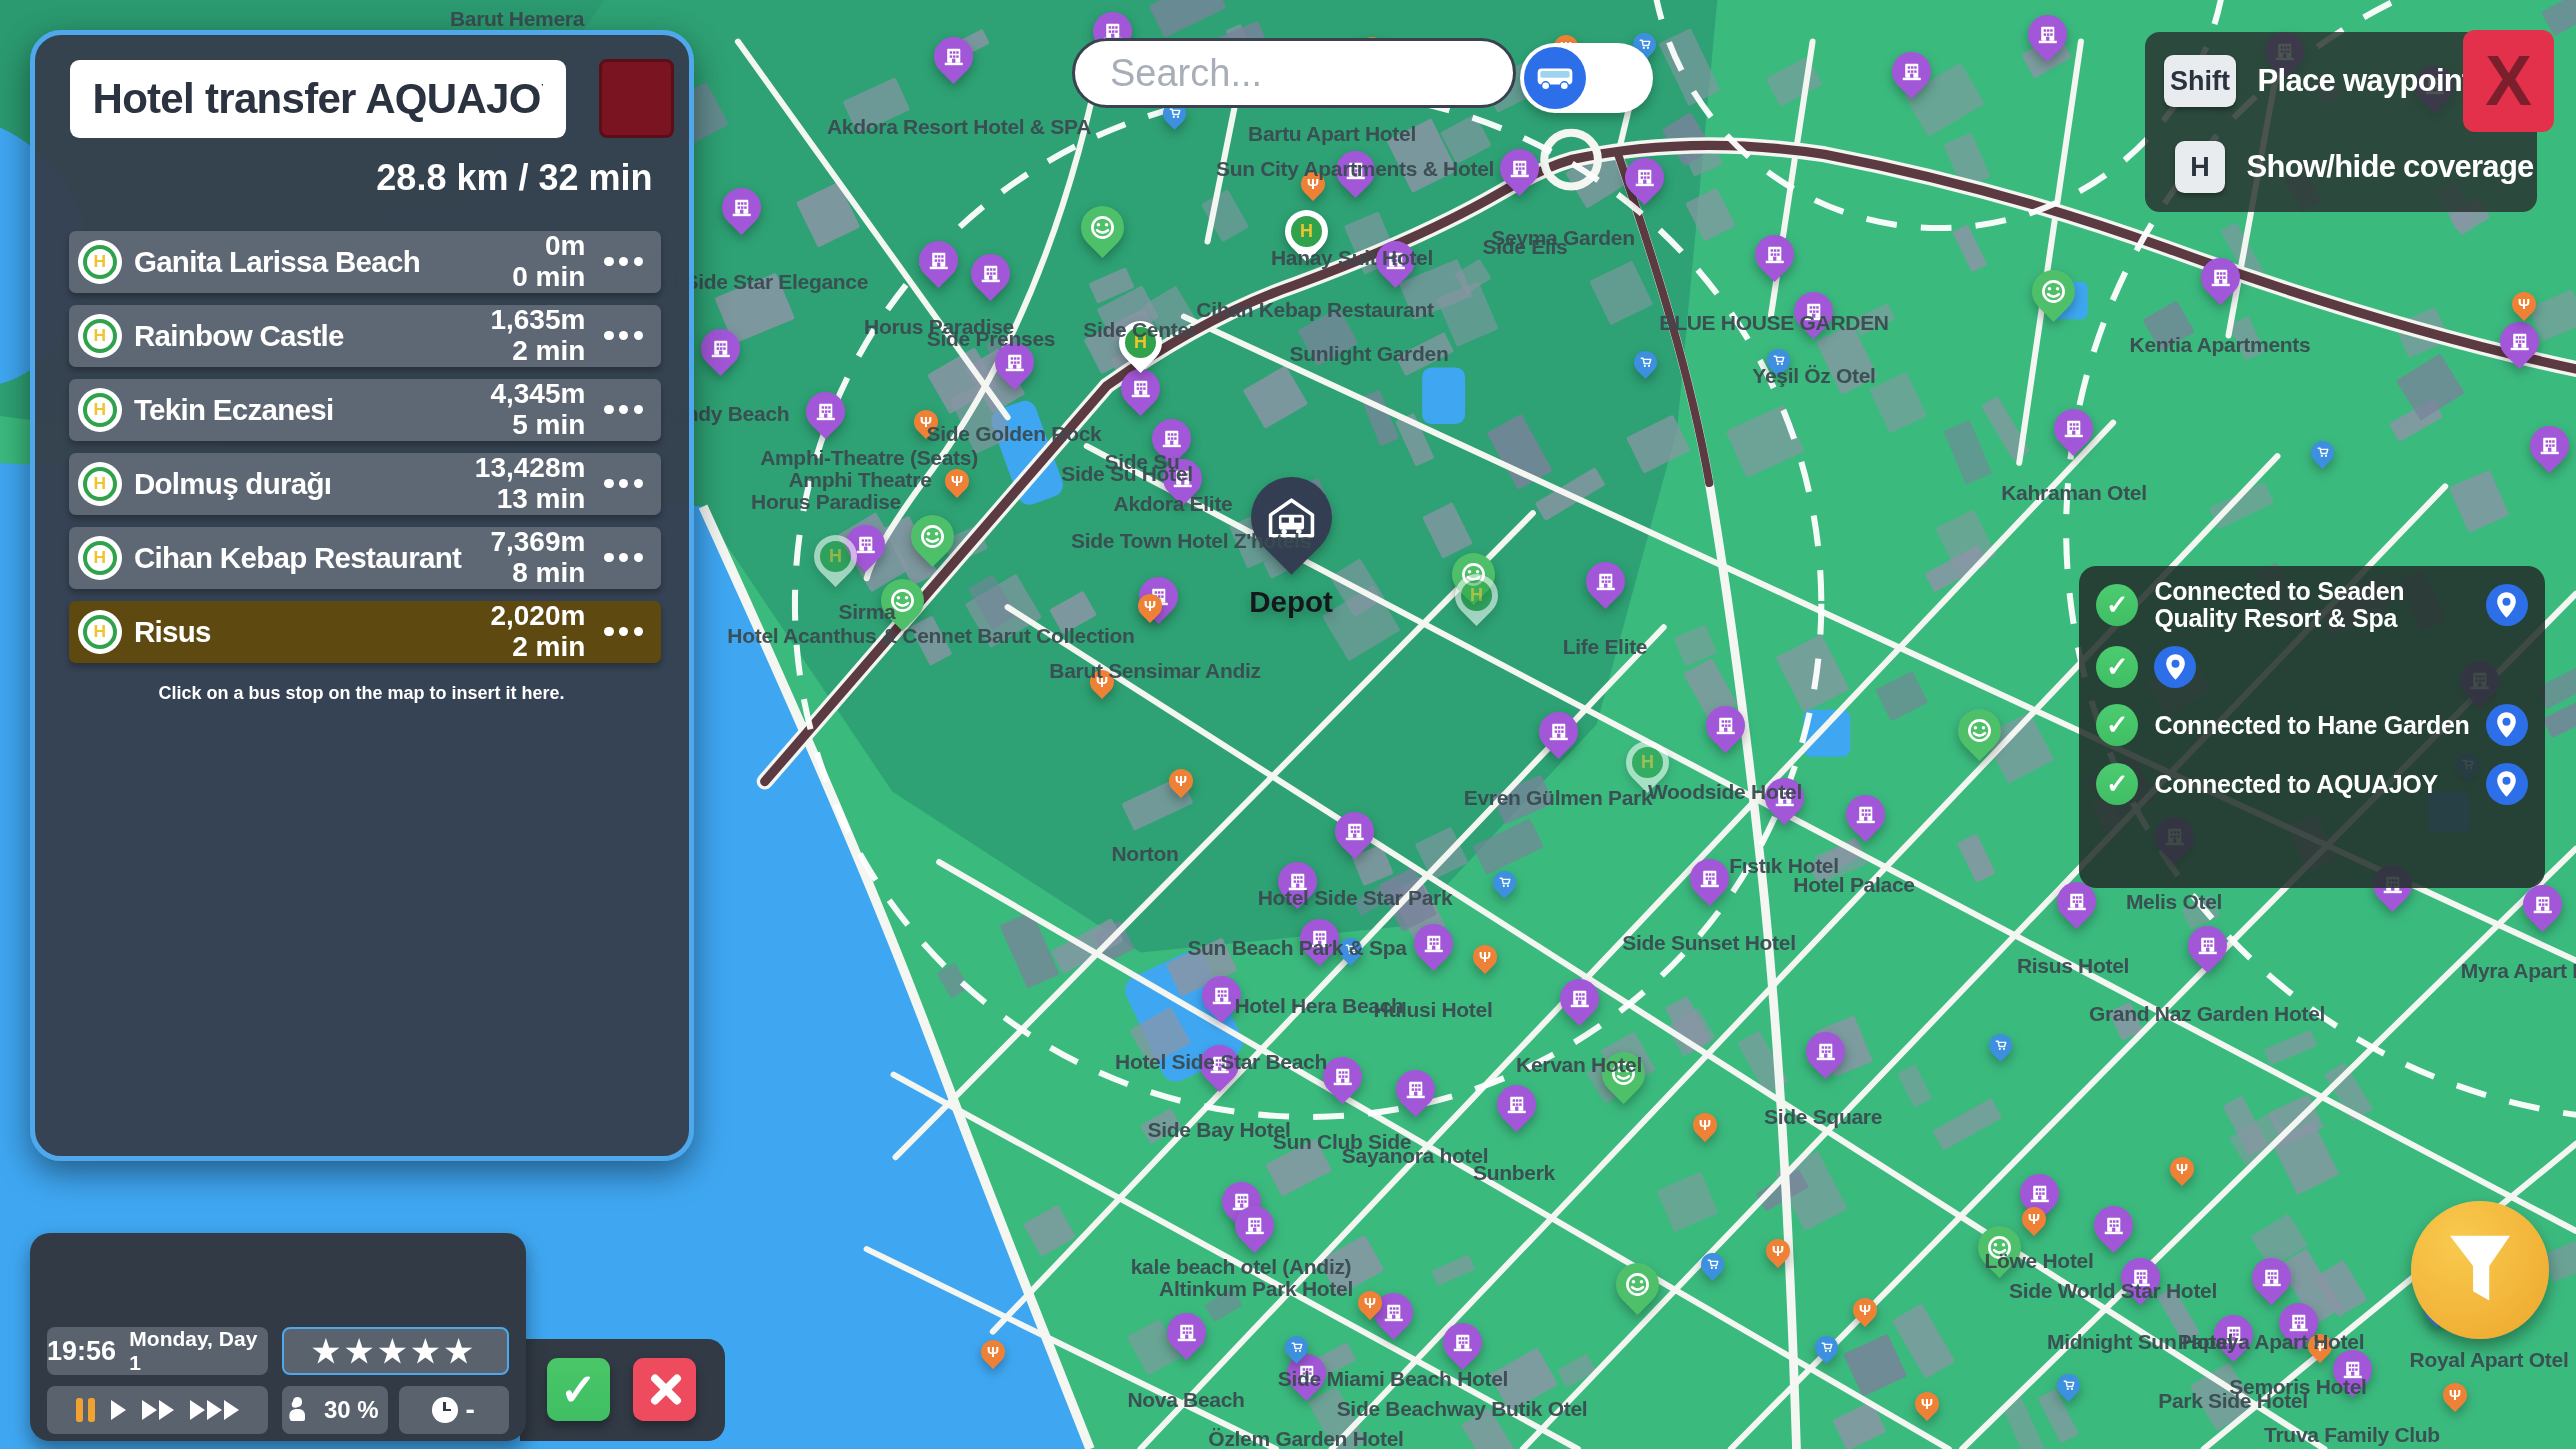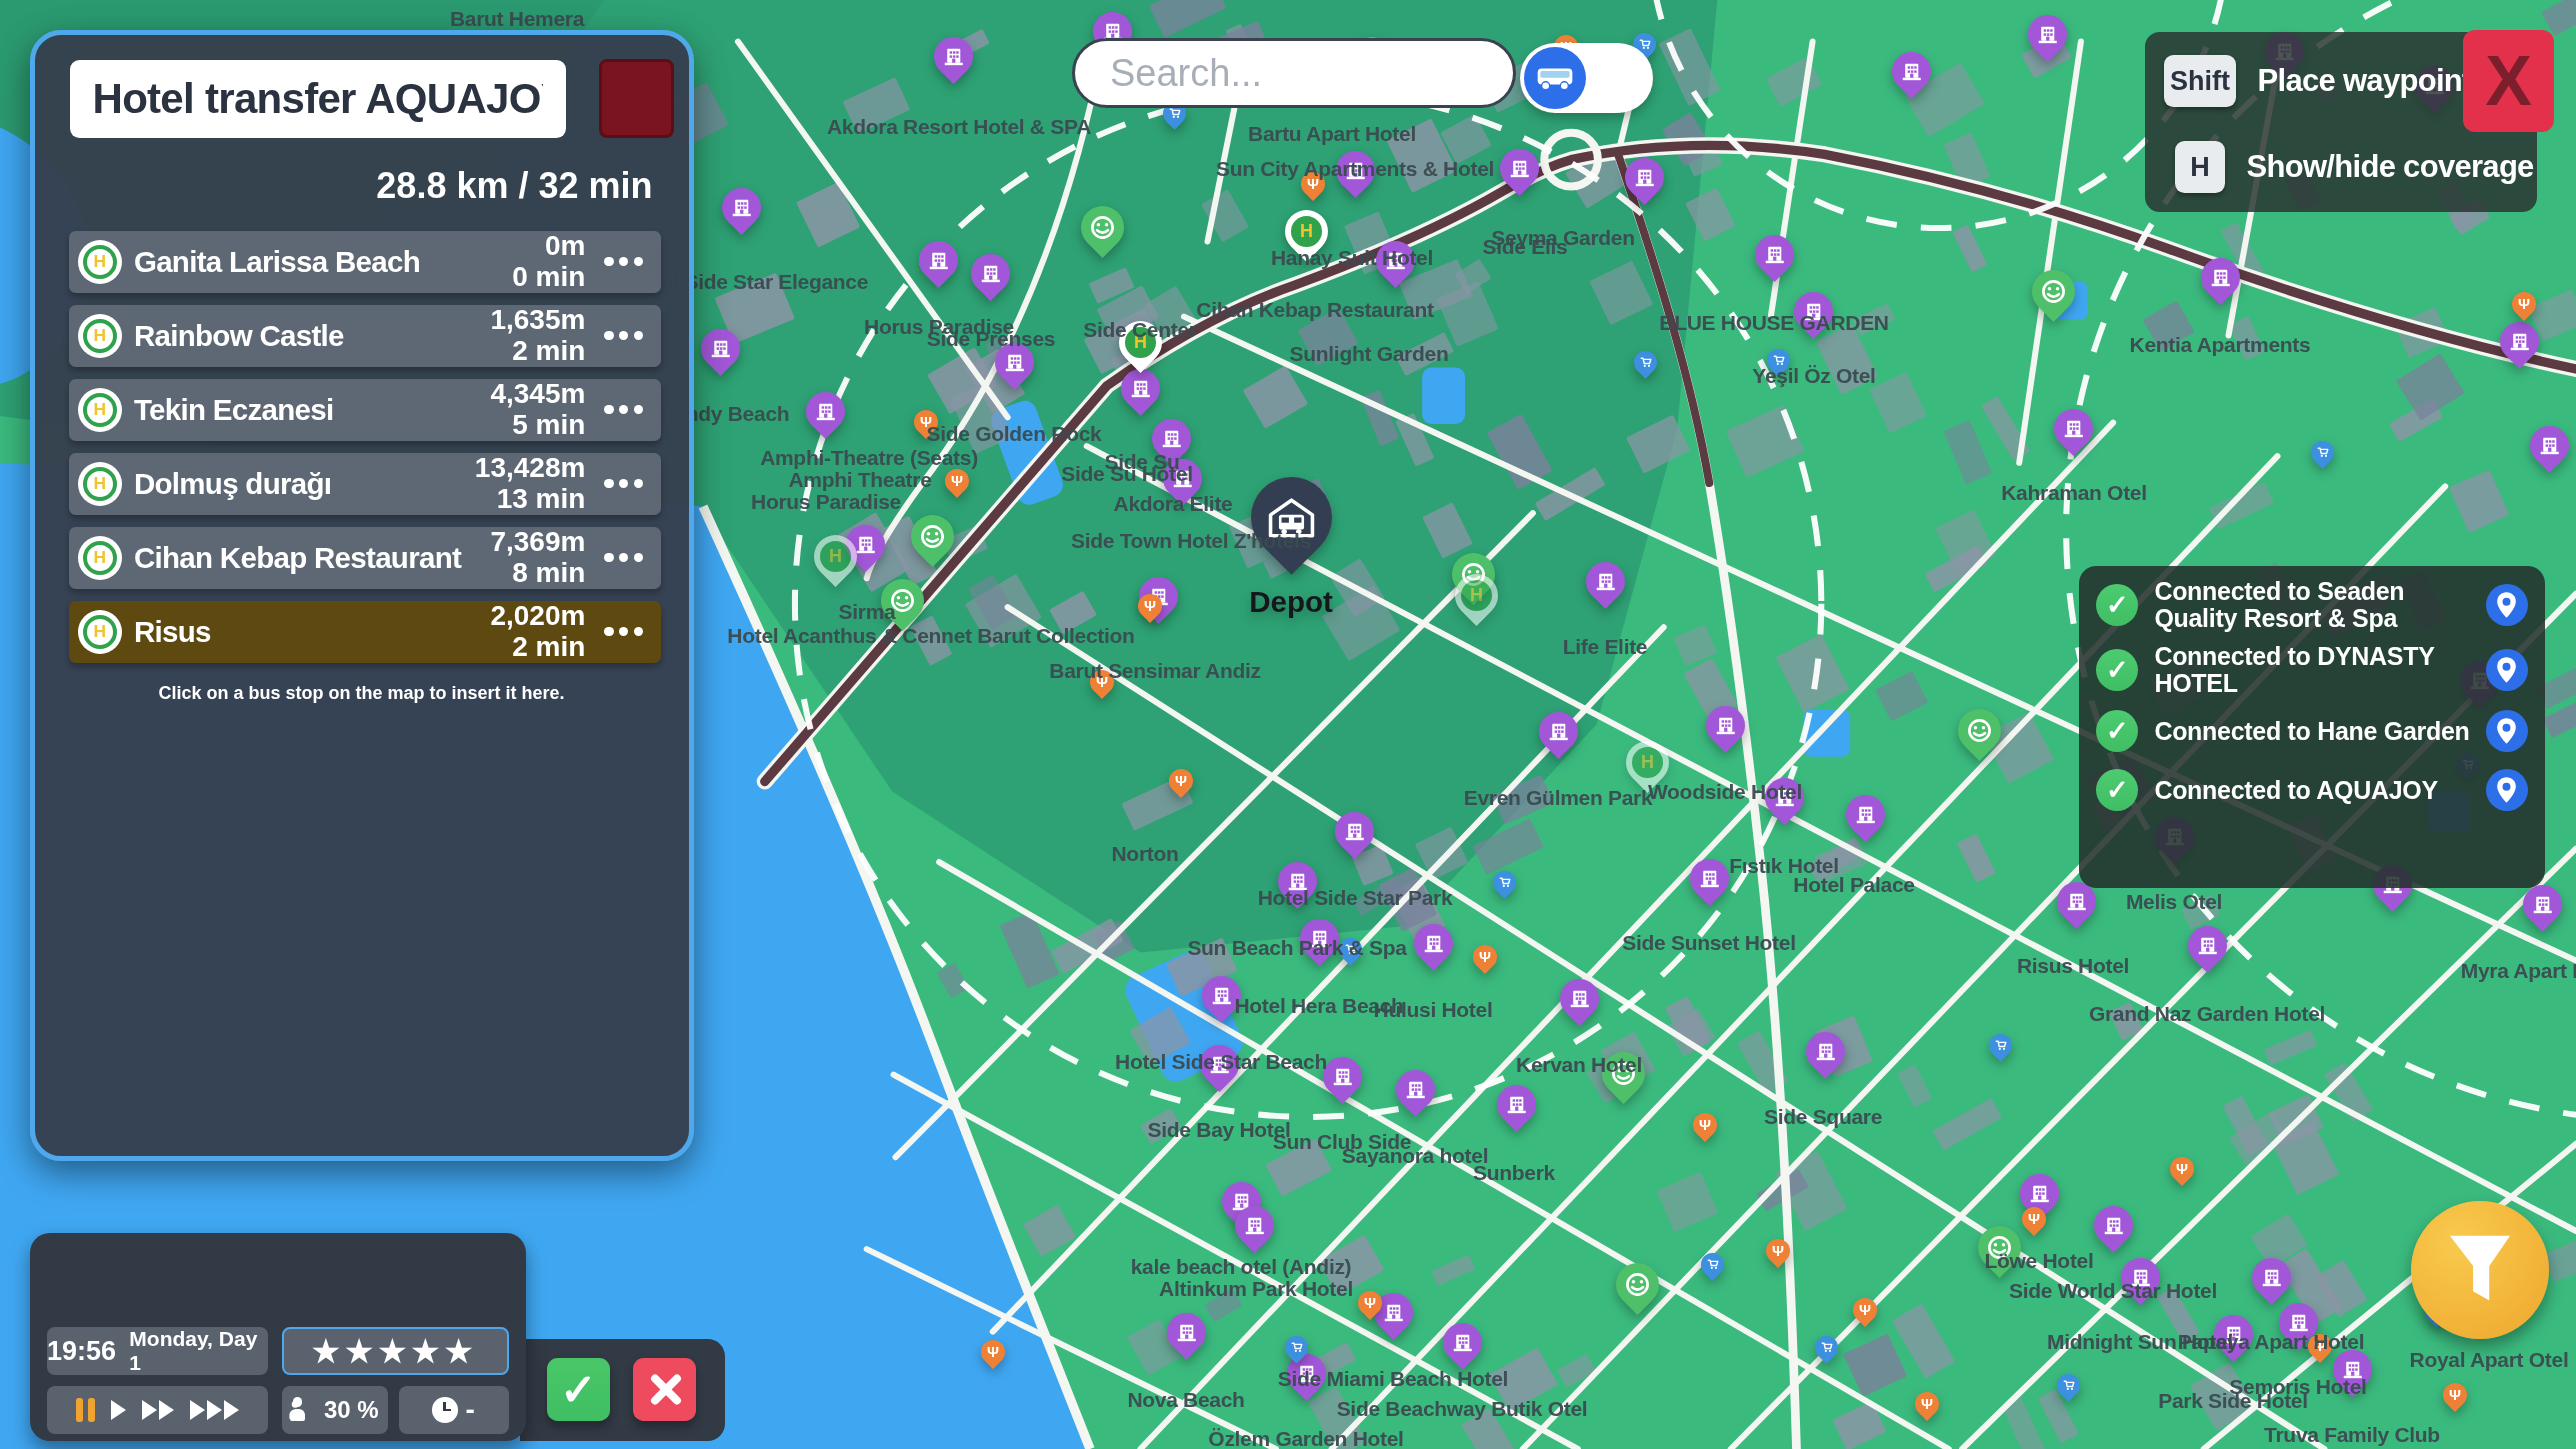--- a/index.html
+++ b/index.html
@@ -30,21 +30,21 @@
 
   
   #route-panel{position:absolute;left:29.5px;top:29.5px;width:664px;height:1131px;border-radius:31px;
     background:rgba(54,64,78,.97);border:5.4px solid var(--accent_blue,#4FA8EC);box-sizing:border-box;
     box-shadow:0 12px 34px rgba(0,0,0,.45);}
   #route-title{position:absolute;left:35px;top:25.5px;width:496px;height:78px;background:#fff;border:none;
     border-radius:9.4px;font-family:"Liberation Sans",sans-serif;font-weight:bold;font-size:42px;color:#2B3340;
     padding:0 23px;box-sizing:border-box;letter-spacing:-0.7px;}
   #route-color{position:absolute;left:564px;top:24px;width:75px;height:79px;border-radius:8px;
     background:#7A1420;border:3.4px solid #5A0E18;box-sizing:border-box;}
-  #route-summary{position:absolute;right:36px;top:122px;font-size:36px;font-weight:bold;color:#fff;margin-top:8px;}
+  #route-summary{position:absolute;right:36px;top:122px;font-size:36px;font-weight:bold;color:#fff;}
   #stops{position:absolute;left:34px;top:196px;width:592px;}
   .stop-row{position:relative;height:62px;margin-bottom:12px;border-radius:6.7px;background:var(--row,#5E6874);
     display:flex;align-items:center;box-shadow:0 4px 6.7px rgba(0,0,0,.28);}
   .stop-row.hl{background:var(--row_highlight,#5E4A10);}
   .hstop-ic{width:44px;height:44px;border-radius:50%;background:#fff;margin:0 12px 0 9.4px;flex:none;
     display:flex;align-items:center;justify-content:center;}
   .hring{width:34px;height:34px;border-radius:50%;background:#fff;border:4px solid var(--stop_green,#2FA24B);
     box-sizing:border-box;display:flex;align-items:center;justify-content:center;}
   .hletter{font-size:17.4px;font-weight:bold;color:var(--stop_h_yellow,#EEC52F);line-height:1;}
   .stop-name{font-size:29.5px;font-weight:bold;color:#fff;flex:1;white-space:nowrap;overflow:hidden;letter-spacing:-0.7px;}
@@ -2265,21 +2265,20 @@
       <span class="req-text">Connected to Seaden Quality Resort &amp; Spa</span>
       <button class="req-pin">
         <svg width="23" height="28" viewBox="0 0 34 42">
               <path d="M17,2 C9,2 3,8 3,16 C3,26 17,40 17,40 C17,40 31,26 31,16 C31,8 25,2 17,2 Z" fill="#fff"></path>
               <circle cx="17" cy="16" r="6" fill="#2D6FE8"></circle>
             </svg>
       </button>
     </div>
         <div class="req-row">
       <span class="req-check">✓</span>
-      <span class="req-text">Connected to DYNASTY HOTEL</span>
       <button class="req-pin">
         <svg width="23" height="28" viewBox="0 0 34 42">
               <path d="M17,2 C9,2 3,8 3,16 C3,26 17,40 17,40 C17,40 31,26 31,16 C31,8 25,2 17,2 Z" fill="#fff"></path>
               <circle cx="17" cy="16" r="6" fill="#2D6FE8"></circle>
             </svg>
       </button>
     </div>
         <div class="req-row">
       <span class="req-check">✓</span>
       <span class="req-text">Connected to Hane Garden</span>

